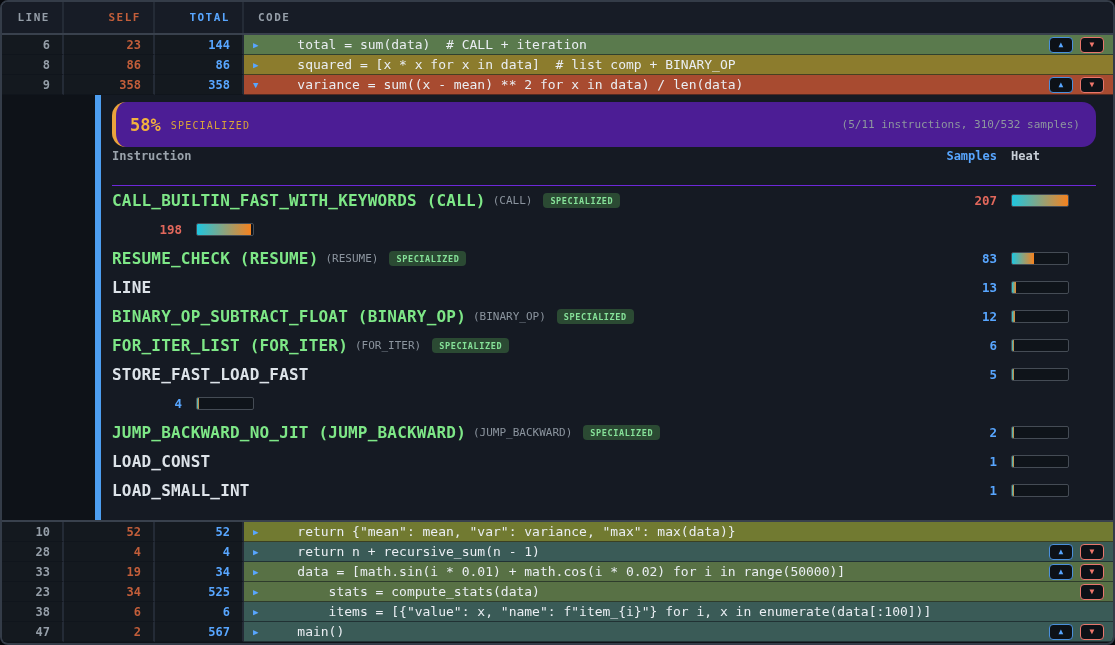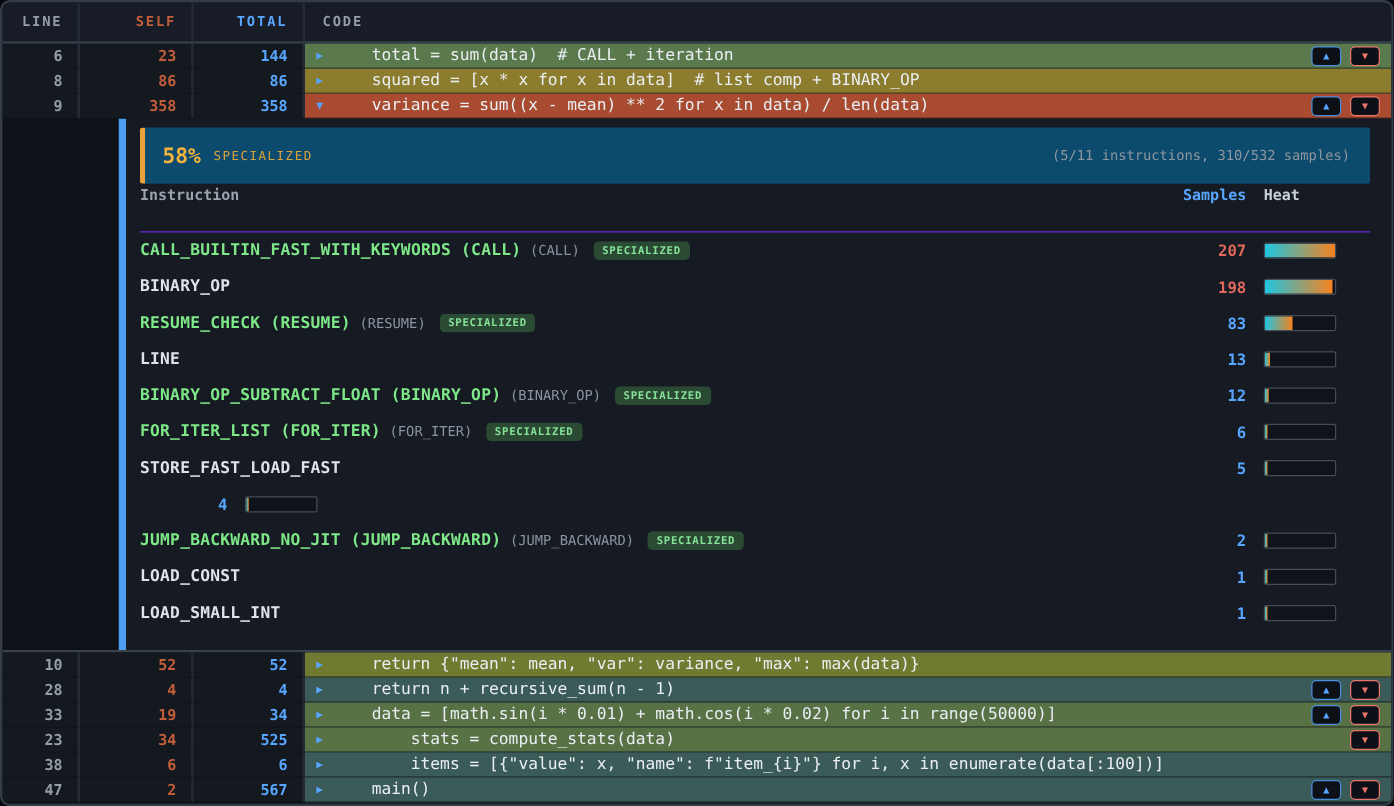--- a/index.html
+++ b/index.html
@@ -56,38 +56,38 @@
   .btn.down { border:1.5px solid #e8766c; color:#ef766b; }
   
   .panel { position:relative; height:425px; background:#0e1218; }
   .blue-bar { position:absolute; left:93px; top:0; bottom:0; width:6px; background:#4d9ef0; }
   .panel-inner {
     position:absolute; left:99px; right:0; top:0; bottom:0;
     background:#151a23;
     padding:7px 17px 0 11px;
   }
   .summary {
-    height:45px; background:#0c4a6e;
-    border-left:4px solid #eaa33c; border-radius:2px;
+    height:45px; background:#4c1d95;
+    border-left:4px solid #eaa33c; border-radius:14px;
     display:flex; align-items:center;
     padding:0 16px 0 14px;
   }
   .pct { font-size:17px; font-weight:bold; color:#f2b23e; }
   .pct-label { font-size:10px; color:#d9a339; letter-spacing:1.2px; margin-left:10px; margin-top:2px; }
   .summary-note { margin-left:auto; font-size:11px; color:#8e979f; }
   .itable-hdr {
     height:37px; display:flex; 
     border-bottom:1px solid #6d28d9; margin-top:2px;
   }
   .ih-name { flex:1; font-size:12px; font-weight:600; color:#9aa3ac; }
   .ih-samples { width:70px; text-align:right; font-size:12px; font-weight:bold; color:#58a6ff; }
   .ih-heat { width:58px; margin-left:14px; margin-right:27px; font-size:12px; font-weight:600; color:#c7ced6; }
   .irow { height:29px; display:flex; align-items:center; }
   .i-name { flex:1; display:flex; align-items:center; overflow:hidden; white-space:nowrap; }
-  .op { font-size:13px; font-weight:bold; color:#dde3e9; letter-spacing:.2px; }
+  .op { font-size:16px; font-weight:bold; color:#dde3e9; letter-spacing:.2px; }
   .op.spec { color:#7ee787; }
   .op-base { font-size:11px; color:#8b949e; margin-left:7px; }
   .badge {
     margin-left:11px; padding:3px 7px 2px; border-radius:4px;
     background:#2b4a33; color:#86e299;
     font-size:8.5px; font-weight:bold; letter-spacing:.6px;
   }
   .i-samples { width:70px; text-align:right; font-size:12.5px; font-weight:bold; color:#58a6ff; }
   .i-samples.hot { color:#e2685c; }
   .heat-track {
@@ -171,23 +171,20 @@
               <span class="op spec">CALL_BUILTIN_FAST_WITH_KEYWORDS (CALL)</span>
               <span class="op-base">(CALL)</span>
               <span class="badge">SPECIALIZED</span>
             </span>
             <span class="i-samples hot">207</span>
             <span class="heat-track">
               <span class="heat-fill" style="display: block; width: 56px;"></span>
             </span>
           </div>
           <div class="irow">
-            <span class="i-name">
-              <span class="op">BINARY_OP</span>
-            </span>
             <span class="i-samples hot">198</span>
             <span class="heat-track">
               <span class="heat-fill" style="display: block; width: 53.5652px;"></span>
             </span>
           </div>
           <div class="irow">
             <span class="i-name">
               <span class="op spec">RESUME_CHECK (RESUME)</span>
               <span class="op-base">(RESUME)</span>
               <span class="badge">SPECIALIZED</span>

